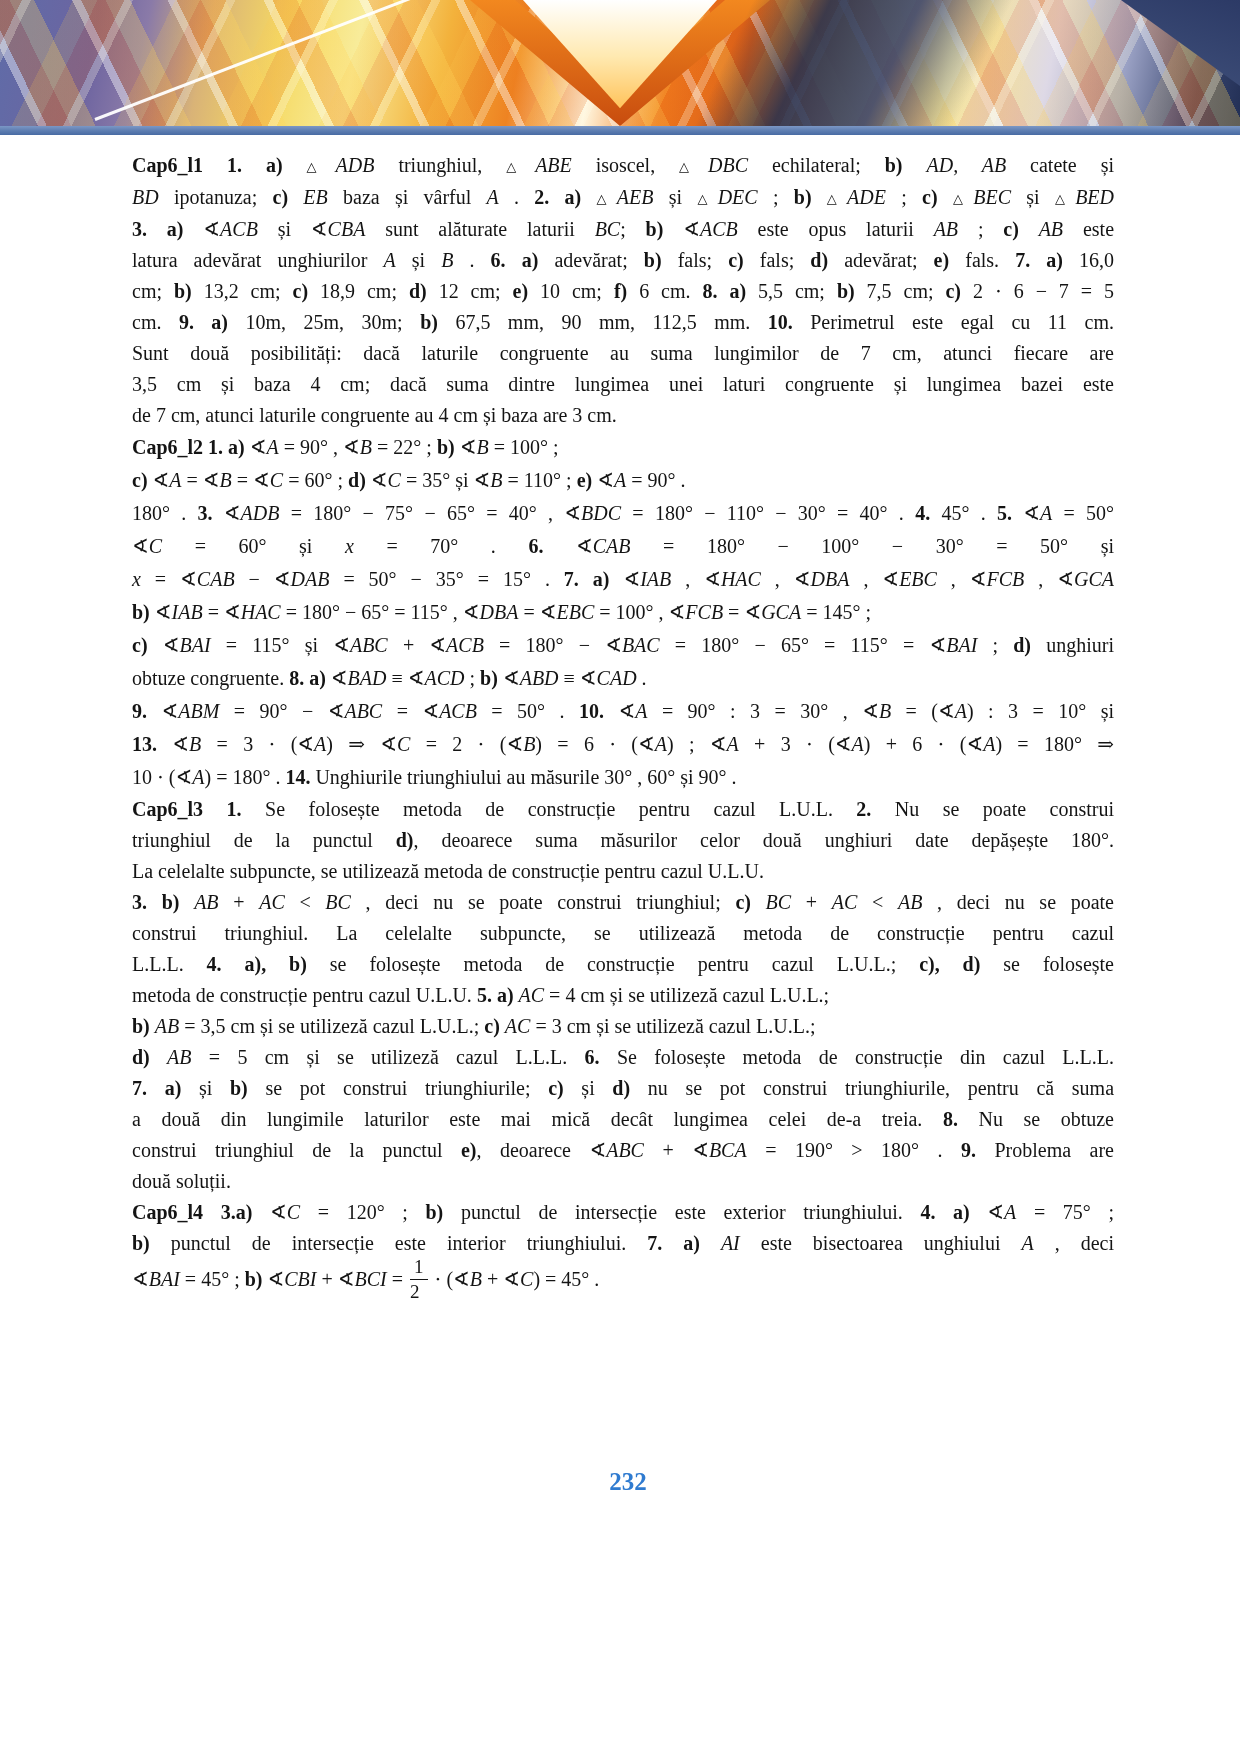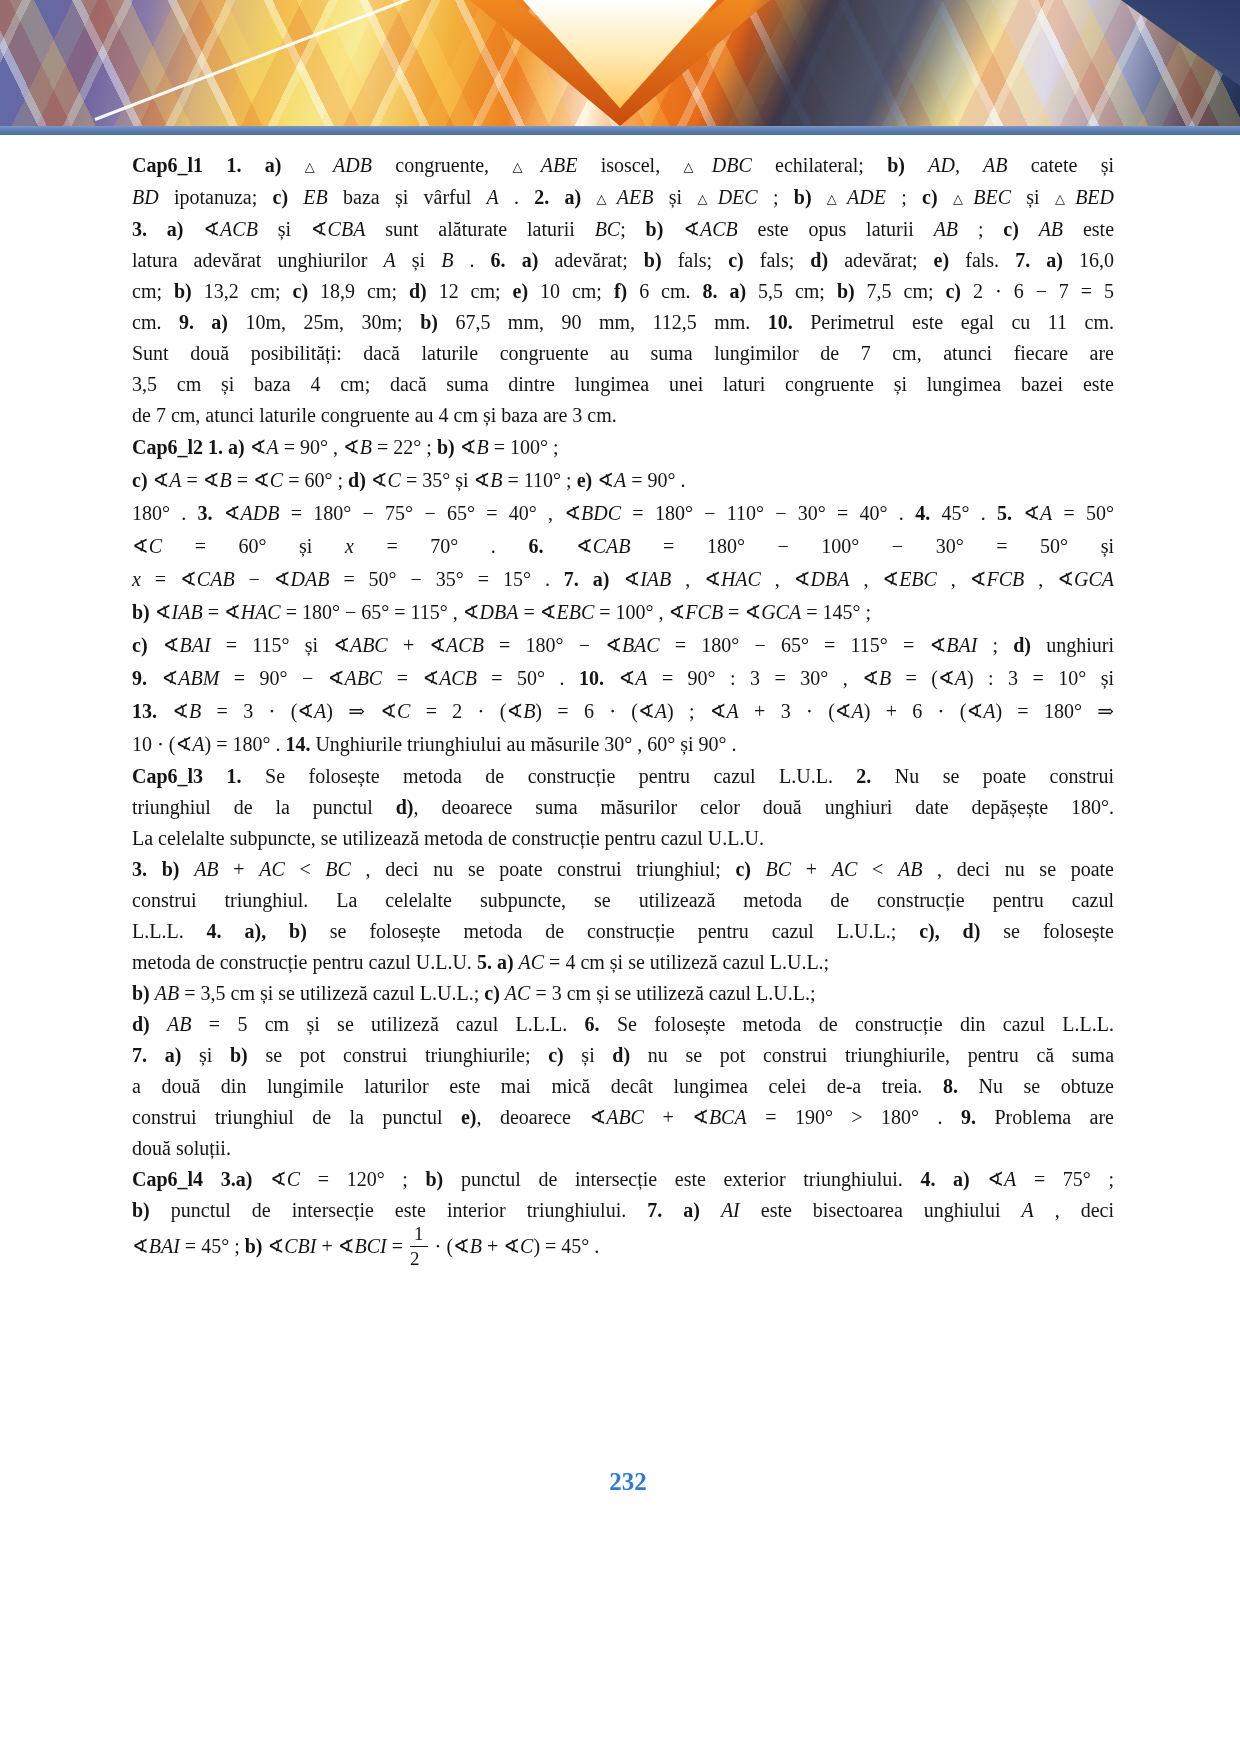--- a/index.html
+++ b/index.html
@@ -63,36 +63,37 @@
   <div class="weaveB"></div>
   <div class="vring"></div>
   <div class="vcore"></div>
   <div class="darkband"></div>
   <div class="cornerTR"></div>
   <div class="whiteline"></div>
 </div>
 <div class="bluebar"></div>
 
 <div class="content">
-    <div class="line"><b>Cap6_l1 1. a) </b><span class="sym">△</span><i class="m">ADB</i><span> congruente, </span><span class="sym">△</span><i class="m">ABE</i><span> isoscel, </span><span class="sym">△</span><i class="m">DBC</i><span> echilateral; </span><b>b) </b><i class="m">AD, AB</i><span> catete și</span></div>
+    <div class="line"><b>Cap6_l1 1. a) </b><span class="sym">△</span><i class="m">ADB</i><span> triunghiul, </span><span class="sym">△</span><i class="m">ABE</i><span> isoscel, </span><span class="sym">△</span><i class="m">DBC</i><span> echilateral; </span><b>b) </b><i class="m">AD, AB</i><span> catete și</span></div>
     <div class="line"><i class="m">BD</i><span> ipotanuza; </span><b>c) </b><i class="m">EB</i><span> baza și vârful </span><i class="m">A</i><span> . </span><b>2. a) </b><span class="sym">△</span><i class="m">AEB</i><span> și </span><span class="sym">△</span><i class="m">DEC</i><span> ; </span><b>b) </b><span class="sym">△</span><i class="m">ADE</i><span> ; </span><b>c) </b><span class="sym">△</span><i class="m">BEC</i><span> și </span><span class="sym">△</span><i class="m">BED</i></div>
     <div class="line"><b>3. a) </b><span>∢</span><i class="m">ACB</i><span> și ∢</span><i class="m">CBA</i><span> sunt alăturate laturii </span><i class="m">BC</i><span>; </span><b>b) </b><span>∢</span><i class="m">ACB</i><span> este opus laturii </span><i class="m">AB</i><span> ; </span><b>c) </b><i class="m">AB</i><span> este</span></div>
     <div class="line"><span>latura adevărat unghiurilor </span><i class="m">A</i><span> și </span><i class="m">B</i><span> . </span><b>6. a) </b><span>adevărat; </span><b>b) </b><span>fals; </span><b>c) </b><span>fals; </span><b>d) </b><span>adevărat; </span><b>e) </b><span>fals. </span><b>7. a) </b><span>16,0</span></div>
     <div class="line"><span>cm; </span><b>b) </b><span>13,2 cm; </span><b>c) </b><span>18,9 cm; </span><b>d) </b><span>12 cm; </span><b>e) </b><span>10 cm; </span><b>f) </b><span>6 cm. </span><b>8. a) </b><span>5,5 cm; </span><b>b) </b><span>7,5 cm; </span><b>c) </b><span>2 ⋅ 6 − 7 = 5</span></div>
     <div class="line"><span>cm. </span><b>9. a) </b><span>10m, 25m, 30m; </span><b>b) </b><span>67,5 mm, 90 mm, 112,5 mm. </span><b>10. </b><span>Perimetrul este egal cu 11 cm.</span></div>
     <div class="line"><span>Sunt două posibilități: dacă laturile congruente au suma lungimilor de 7 cm, atunci fiecare are</span></div>
     <div class="line"><span>3,5 cm și baza 4 cm; dacă suma dintre lungimea unei laturi congruente și lungimea bazei este</span></div>
     <div class="line end"><span>de 7 cm, atunci laturile congruente au 4 cm și baza are 3 cm.</span></div>
     <div class="line sp end"><b>Cap6_l2 1. a) </b><span>∢</span><i class="m">A</i><span> = 90° , ∢</span><i class="m">B</i><span> = 22° ; </span><b>b) </b><span>∢</span><i class="m">B</i><span> = 100° ;</span></div>
     <div class="line sp end"><b>c) </b><span>∢</span><i class="m">A</i><span> = ∢</span><i class="m">B</i><span> = ∢</span><i class="m">C</i><span> = 60° ; </span><b>d) </b><span>∢</span><i class="m">C</i><span> = 35° și ∢</span><i class="m">B</i><span> = 110° ; </span><b>e) </b><span>∢</span><i class="m">A</i><span> = 90° .</span></div>
     <div class="line sp"><span>180° . </span><b>3. </b><span>∢</span><i class="m">ADB</i><span> = 180° − 75° − 65° = 40° , ∢</span><i class="m">BDC</i><span> = 180° − 110° − 30° = 40° . </span><b>4. </b><span>45° . </span><b>5. </b><span>∢</span><i class="m">A</i><span> = 50°</span></div>
     <div class="line sp"><span>∢</span><i class="m">C</i><span> = 60° și </span><i class="m">x</i><span> = 70° . </span><b>6. </b><span>∢</span><i class="m">CAB</i><span> = 180° − 100° − 30° = 50° și</span></div>
     <div class="line sp"><i class="m">x</i><span> = ∢</span><i class="m">CAB</i><span> − ∢</span><i class="m">DAB</i><span> = 50° − 35° = 15° . </span><b>7. a) </b><span>∢</span><i class="m">IAB</i><span> , ∢</span><i class="m">HAC</i><span> , ∢</span><i class="m">DBA</i><span> , ∢</span><i class="m">EBC</i><span> , ∢</span><i class="m">FCB</i><span> , ∢</span><i class="m">GCA</i></div>
     <div class="line sp end"><b>b) </b><span>∢</span><i class="m">IAB</i><span> = ∢</span><i class="m">HAC</i><span> = 180° − 65° = 115° , ∢</span><i class="m">DBA</i><span> = ∢</span><i class="m">EBC</i><span> = 100° , ∢</span><i class="m">FCB</i><span> = ∢</span><i class="m">GCA</i><span> = 145° ;</span></div>
     <div class="line sp"><b>c) </b><span>∢</span><i class="m">BAI</i><span> = 115° și ∢</span><i class="m">ABC</i><span> + ∢</span><i class="m">ACB</i><span> = 180° − ∢</span><i class="m">BAC</i><span> = 180° − 65° = 115° = ∢</span><i class="m">BAI</i><span> ; </span><b>d) </b><span>unghiuri</span></div>
+    <div class="line sp end"><span>obtuze congruente. </span><b>8. a) </b><span>∢</span><i class="m">BAD</i><span> ≡ ∢</span><i class="m">ACD</i><span> ; </span><b>b) </b><span>∢</span><i class="m">ABD</i><span> ≡ ∢</span><i class="m">CAD</i><span> .</span></div>
     <div class="line sp"><b>9. </b><span>∢</span><i class="m">ABM</i><span> = 90° − ∢</span><i class="m">ABC</i><span> = ∢</span><i class="m">ACB</i><span> = 50° . </span><b>10. </b><span>∢</span><i class="m">A</i><span> = 90° : 3 = 30° , ∢</span><i class="m">B</i><span> = (∢</span><i class="m">A</i><span>) : 3 = 10° și</span></div>
     <div class="line sp"><b>13. </b><span>∢</span><i class="m">B</i><span> = 3 ⋅ (∢</span><i class="m">A</i><span>) ⇒ ∢</span><i class="m">C</i><span> = 2 ⋅ (∢</span><i class="m">B</i><span>) = 6 ⋅ (∢</span><i class="m">A</i><span>) ; ∢</span><i class="m">A</i><span> + 3 ⋅ (∢</span><i class="m">A</i><span>) + 6 ⋅ (∢</span><i class="m">A</i><span>) = 180° ⇒</span></div>
     <div class="line sp end"><span>10 ⋅ (∢</span><i class="m">A</i><span>) = 180° . </span><b>14. </b><span>Unghiurile triunghiului au măsurile 30° , 60° și 90° .</span></div>
     <div class="line"><b>Cap6_l3 1. </b><span>Se folosește metoda de construcție pentru cazul L.U.L. </span><b>2. </b><span>Nu se poate construi</span></div>
     <div class="line"><span>triunghiul de la punctul </span><b>d)</b><span>, deoarece suma măsurilor celor două unghiuri date depășește 180°.</span></div>
     <div class="line end"><span>La celelalte subpuncte, se utilizează metoda de construcție pentru cazul U.L.U.</span></div>
     <div class="line"><b>3. b) </b><i class="m">AB</i><span> + </span><i class="m">AC</i><span> &lt; </span><i class="m">BC</i><span> , deci nu se poate construi triunghiul; </span><b>c) </b><i class="m">BC</i><span> + </span><i class="m">AC</i><span> &lt; </span><i class="m">AB</i><span> , deci nu se poate</span></div>
     <div class="line"><span>construi triunghiul. La celelalte subpuncte, se utilizează metoda de construcție pentru cazul</span></div>
     <div class="line"><span>L.L.L. </span><b>4. a), b) </b><span>se folosește metoda de construcție pentru cazul L.U.L.; </span><b>c), d) </b><span>se folosește</span></div>
     <div class="line end"><span>metoda de construcție pentru cazul U.L.U. </span><b>5. a) </b><i class="m">AC</i><span> = 4 cm și se utilizeză cazul L.U.L.;</span></div>

